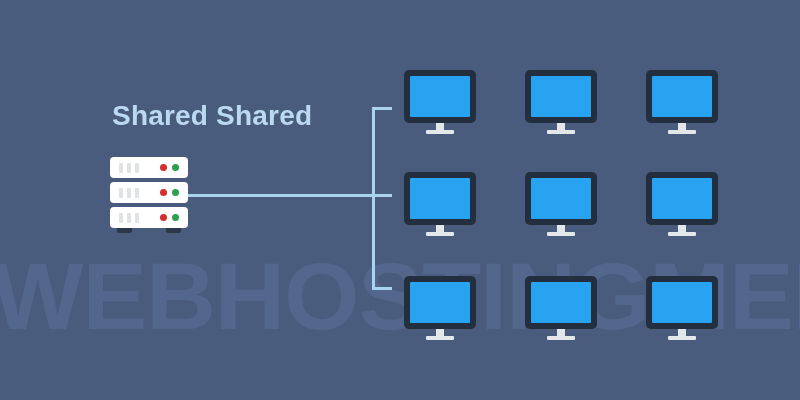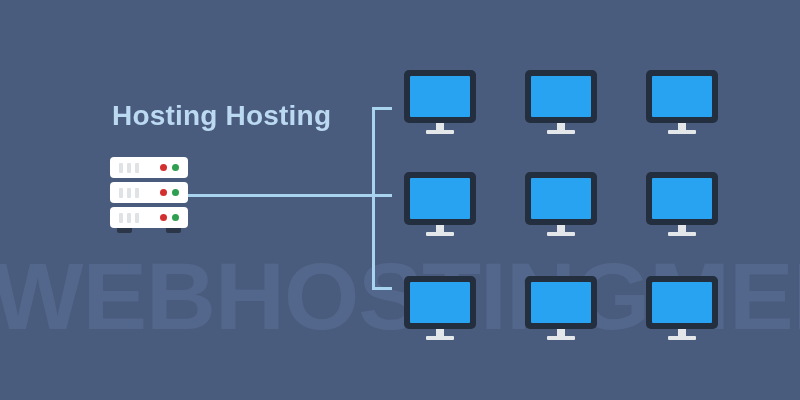--- a/index.html
+++ b/index.html
@@ -173,21 +173,21 @@
     border-radius: 1px;
   }
 </style>
 </head>
 <body>
 
 <div id="canvas">
 
   <div class="watermark">WEBHOSTINGMEDIA</div>
 
-  <div class="title">Hosting Hosting</div>
+  <div class="title">Shared Shared</div>
 
   <div class="server">
 
     <div class="server-unit u1">
       <div class="slots">
         <div class="slot"></div>
         <div class="slot"></div>
         <div class="slot"></div>
       </div>
       <div class="led red"></div>

